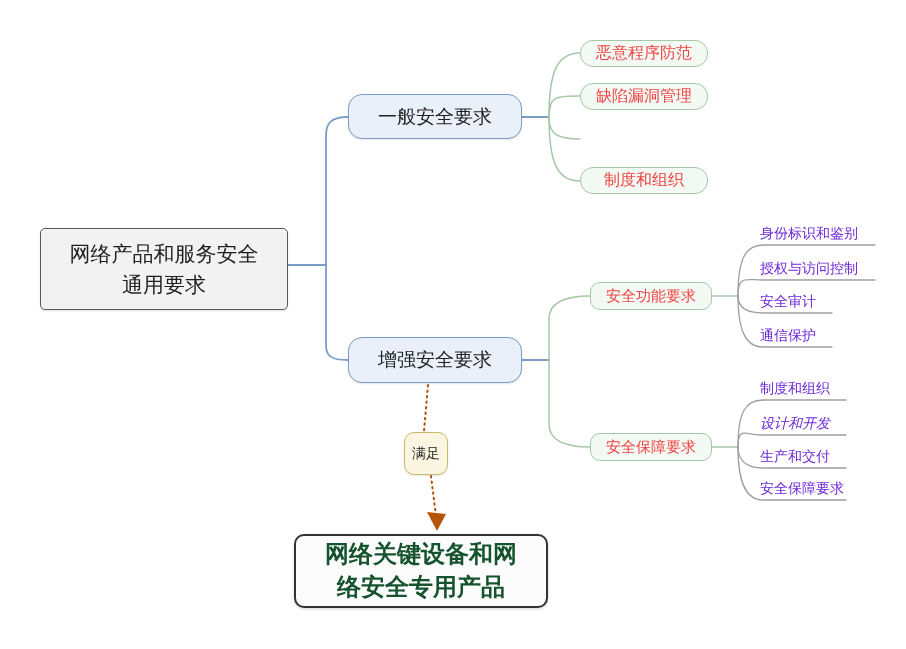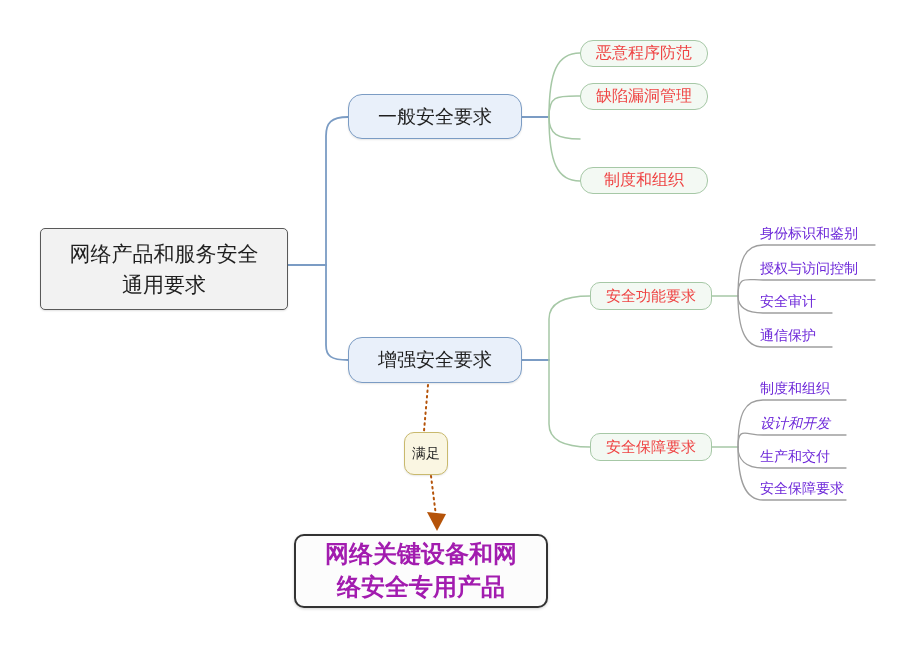--- a/index.html
+++ b/index.html
@@ -44,21 +44,21 @@
     border-radius:10px;font-size:14px;
     box-shadow:0 1px 2px rgba(0,0,0,.10);
     text-align:center;
   }
   .node-target{
     left:294px;top:534px;width:254px;height:74px;
     background:var(--target-fill,#fcfcfc);
     border:2px solid var(--target-border,#333333);
     border-radius:10px;
     font-family:"Liberation Serif","DejaVu Serif",serif;
-    font-weight:700;font-size:24px;line-height:33px;color:#a21caf;
+    font-weight:700;font-size:24px;line-height:33px;color:#14532d;
     white-space:normal;box-shadow:0 1px 3px rgba(0,0,0,.18);
   }
 </style>
 </head>
 <body>
 
 <div id="canvas">
 
   <svg class="wires" width="906" height="649" viewBox="0 0 906 649">
 

